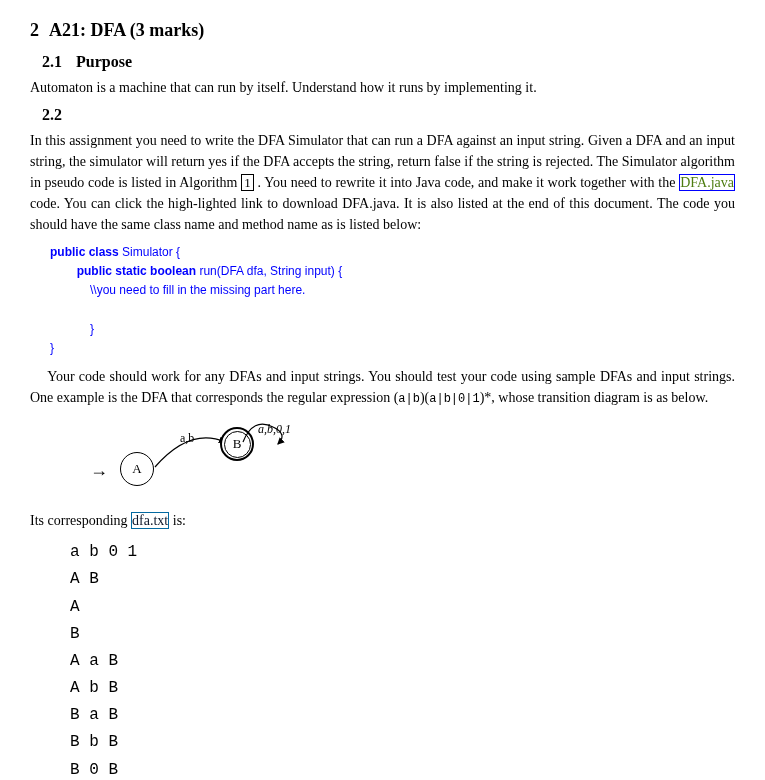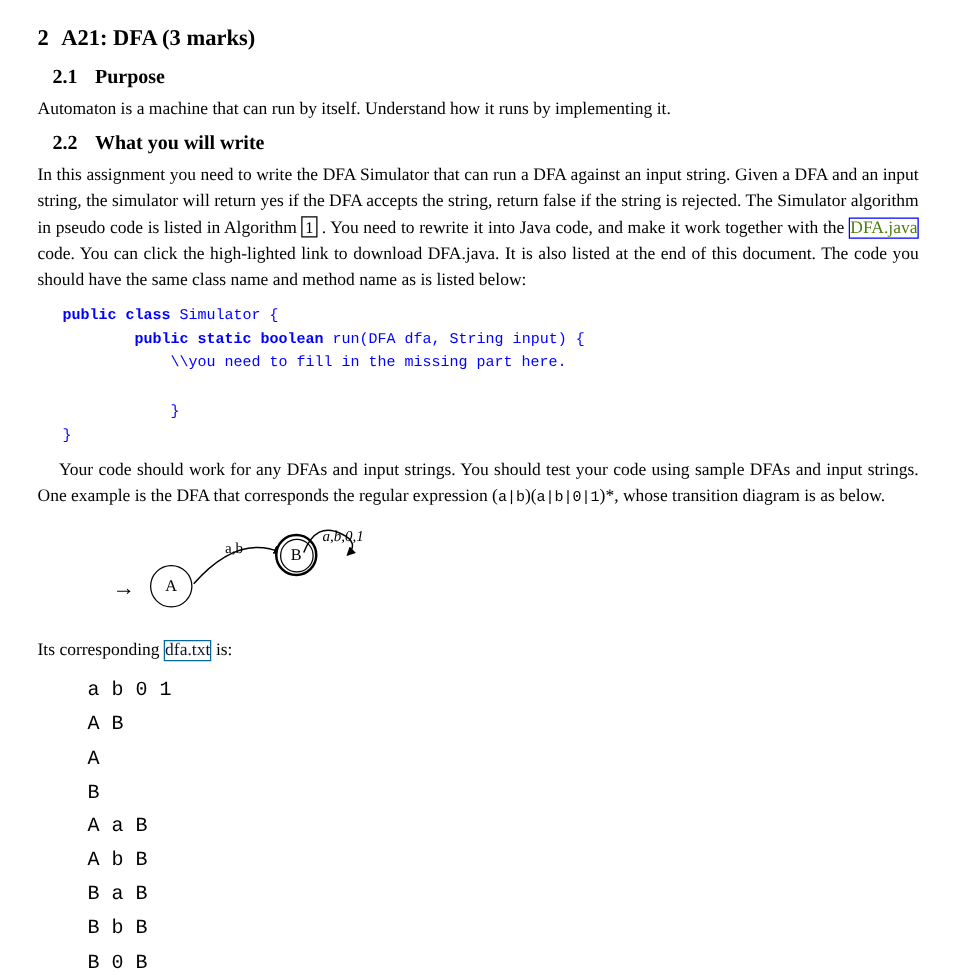--- a/index.html
+++ b/index.html
@@ -8,21 +8,21 @@
       font-size: 14px;
       color: #000;
       background: #fff;
       width: 765px;
       min-height: 780px;
       padding: 20px 30px;
     }
     p { margin-bottom: 8px; line-height: 1.5; text-align: justify; }
     a { color: #00f; text-decoration: underline; }
     .code-block {
-      font-family: Liberation Mono, monospace;
+      font-family: Liberation Sans, sans-serif;
       font-size: 12px;
       color: #00f;
       margin: 8px 0 8px 20px;
       line-height: 1.6;
     }
     .code-block .kw { color: #00f; font-weight: bold; }
     .inline-code {
       font-family: "Courier New", Courier, monospace;
       font-size: 12px;
     }
@@ -113,21 +113,20 @@
 </div>
 
 <div class="section-heading">
   <span class="num">2.1</span>
   <span class="title">Purpose</span>
 </div>
 <p>Automaton is a machine that can run by itself. Understand how it runs by implementing it.</p>
 
 <div class="section-heading">
   <span class="num">2.2</span>
-  <span class="title">What you will write</span>
 </div>
 
 <p>
   <span>In this assignment you need to write the DFA Simulator that can run a DFA against an input string. Given a DFA and an input string, the simulator will return yes if the DFA accepts the string, return false if the string is rejected. The Simulator algorithm in pseudo code is listed in Algorithm</span>
   <span class="algo-ref">1</span>
   <span>. You need to rewrite it into Java code, and make it work together with the</span>
   <a href="#" class="link-box">DFA.java</a>
   <span>code. You can click the high-lighted link to download DFA.java. It is also listed at the end of this document. The code you should have the same class name and method name as is listed below:</span>
 </p>
 

